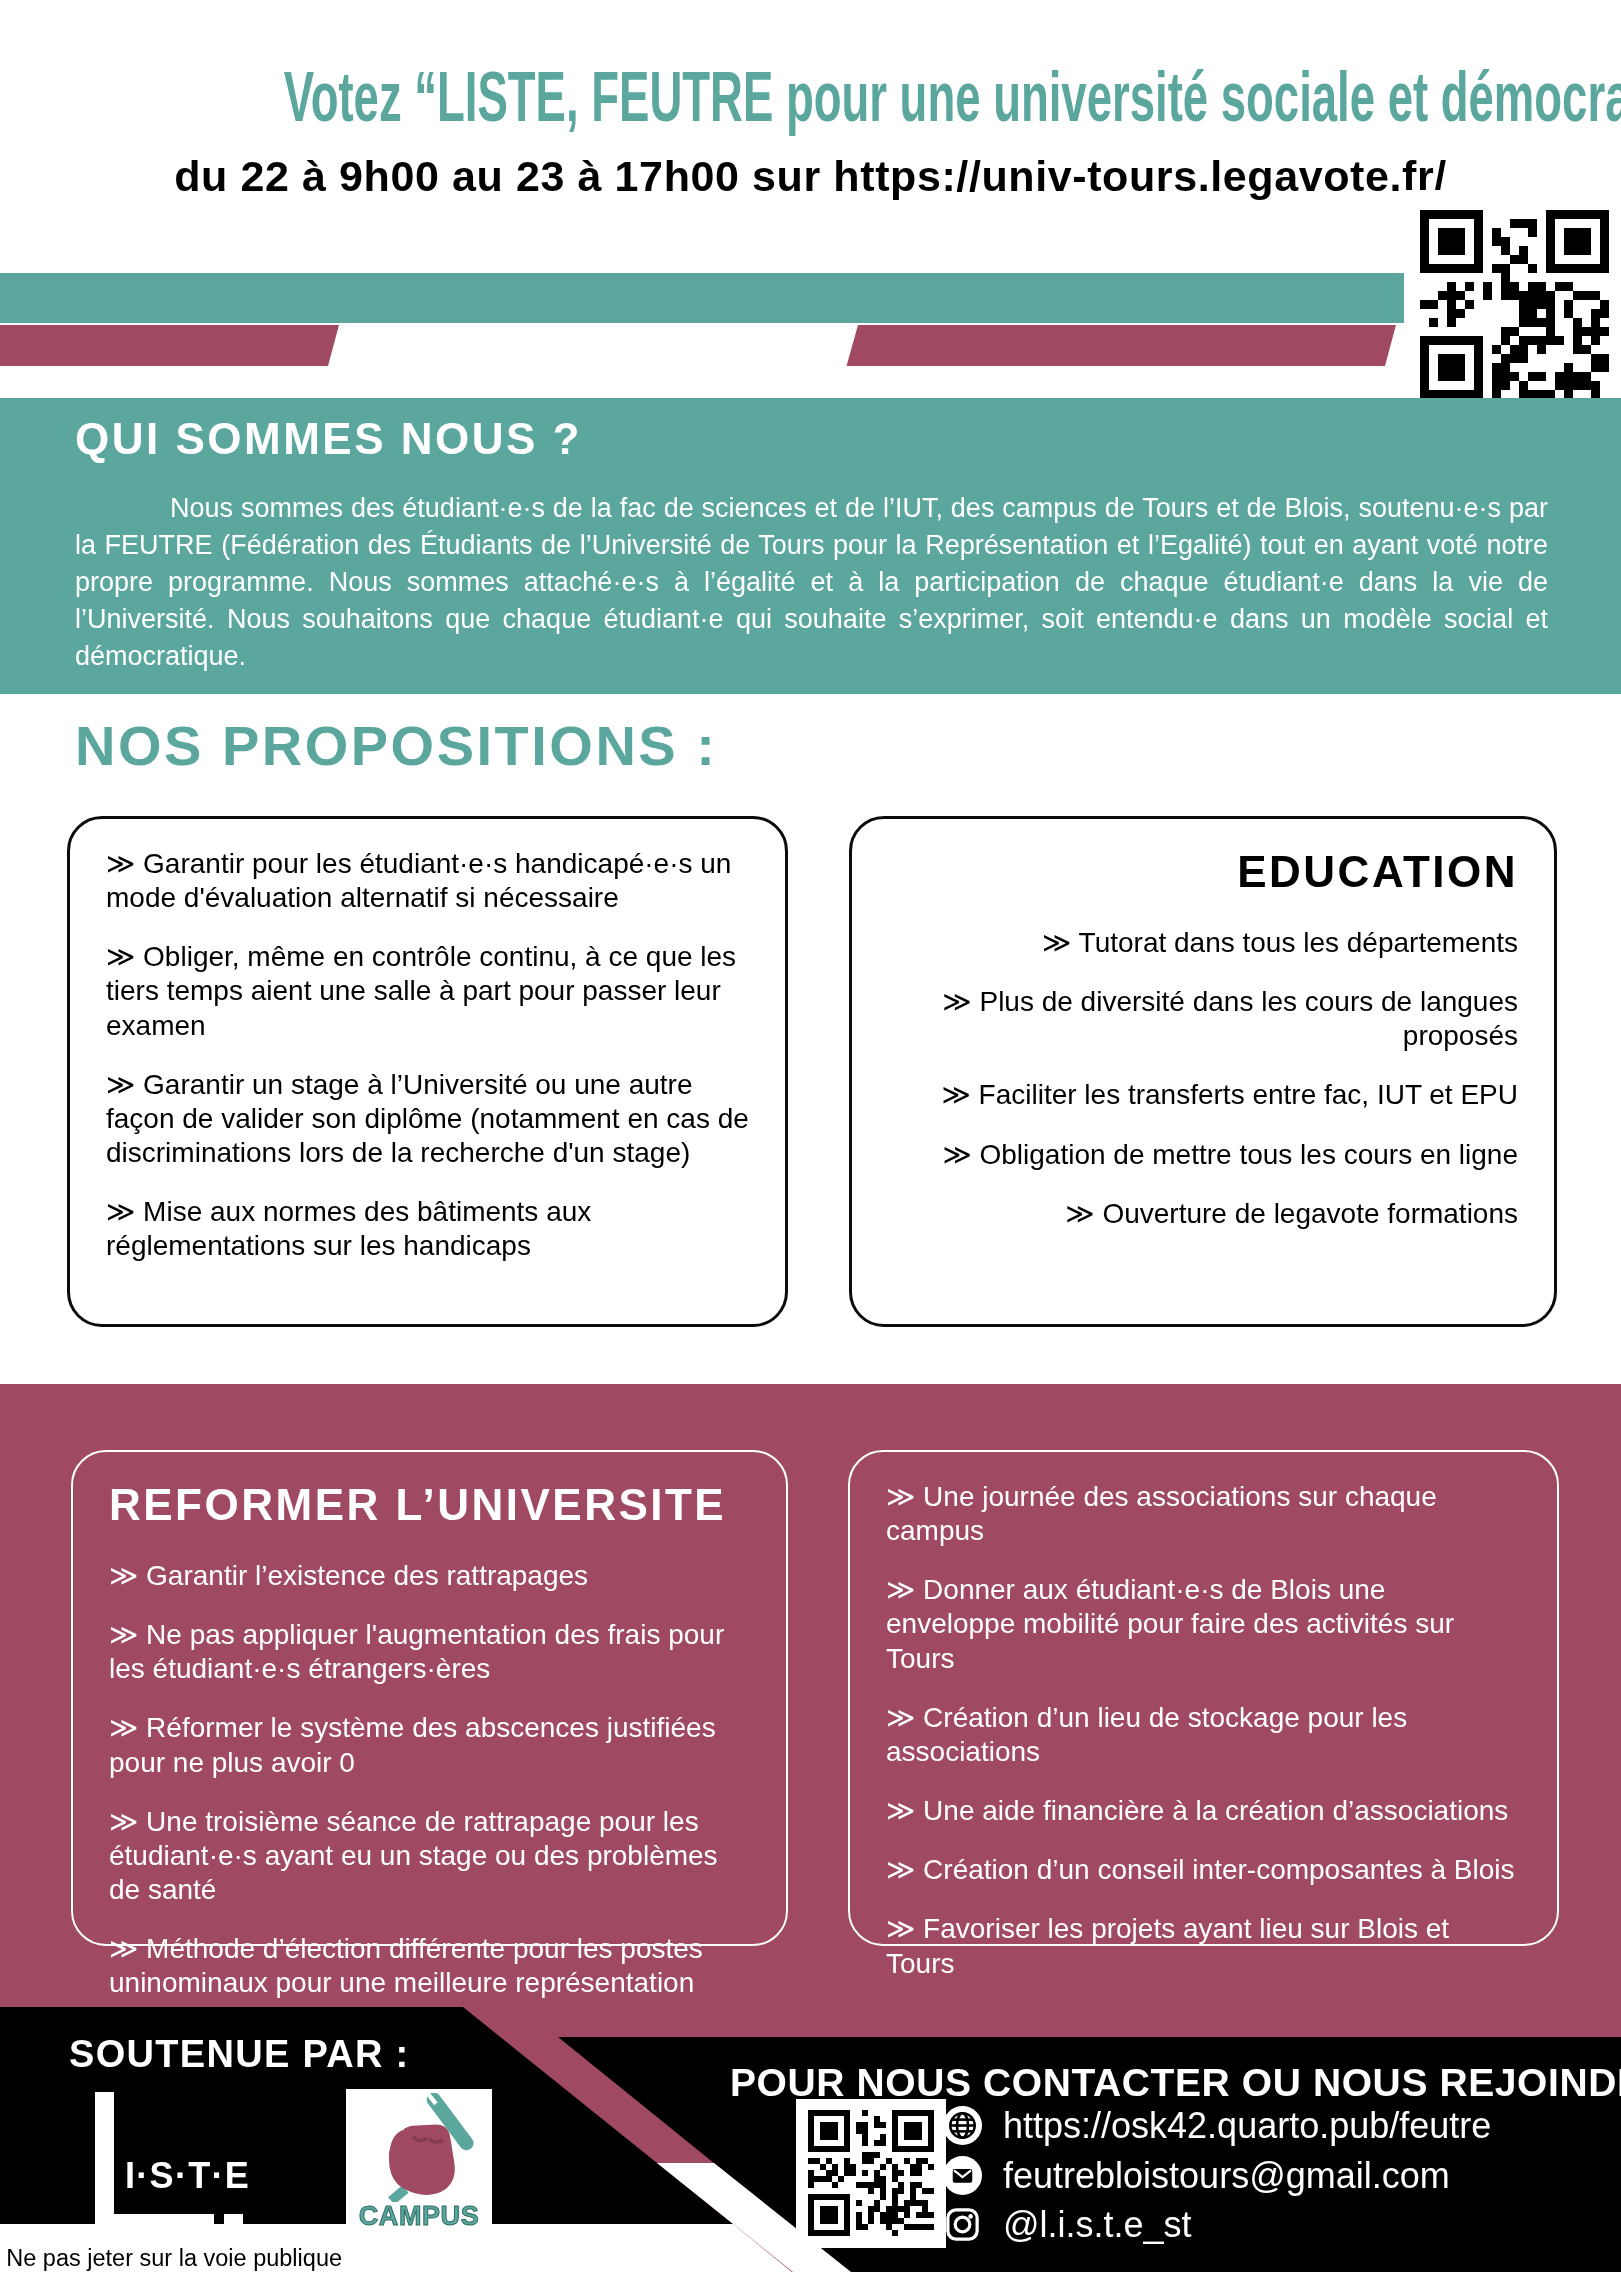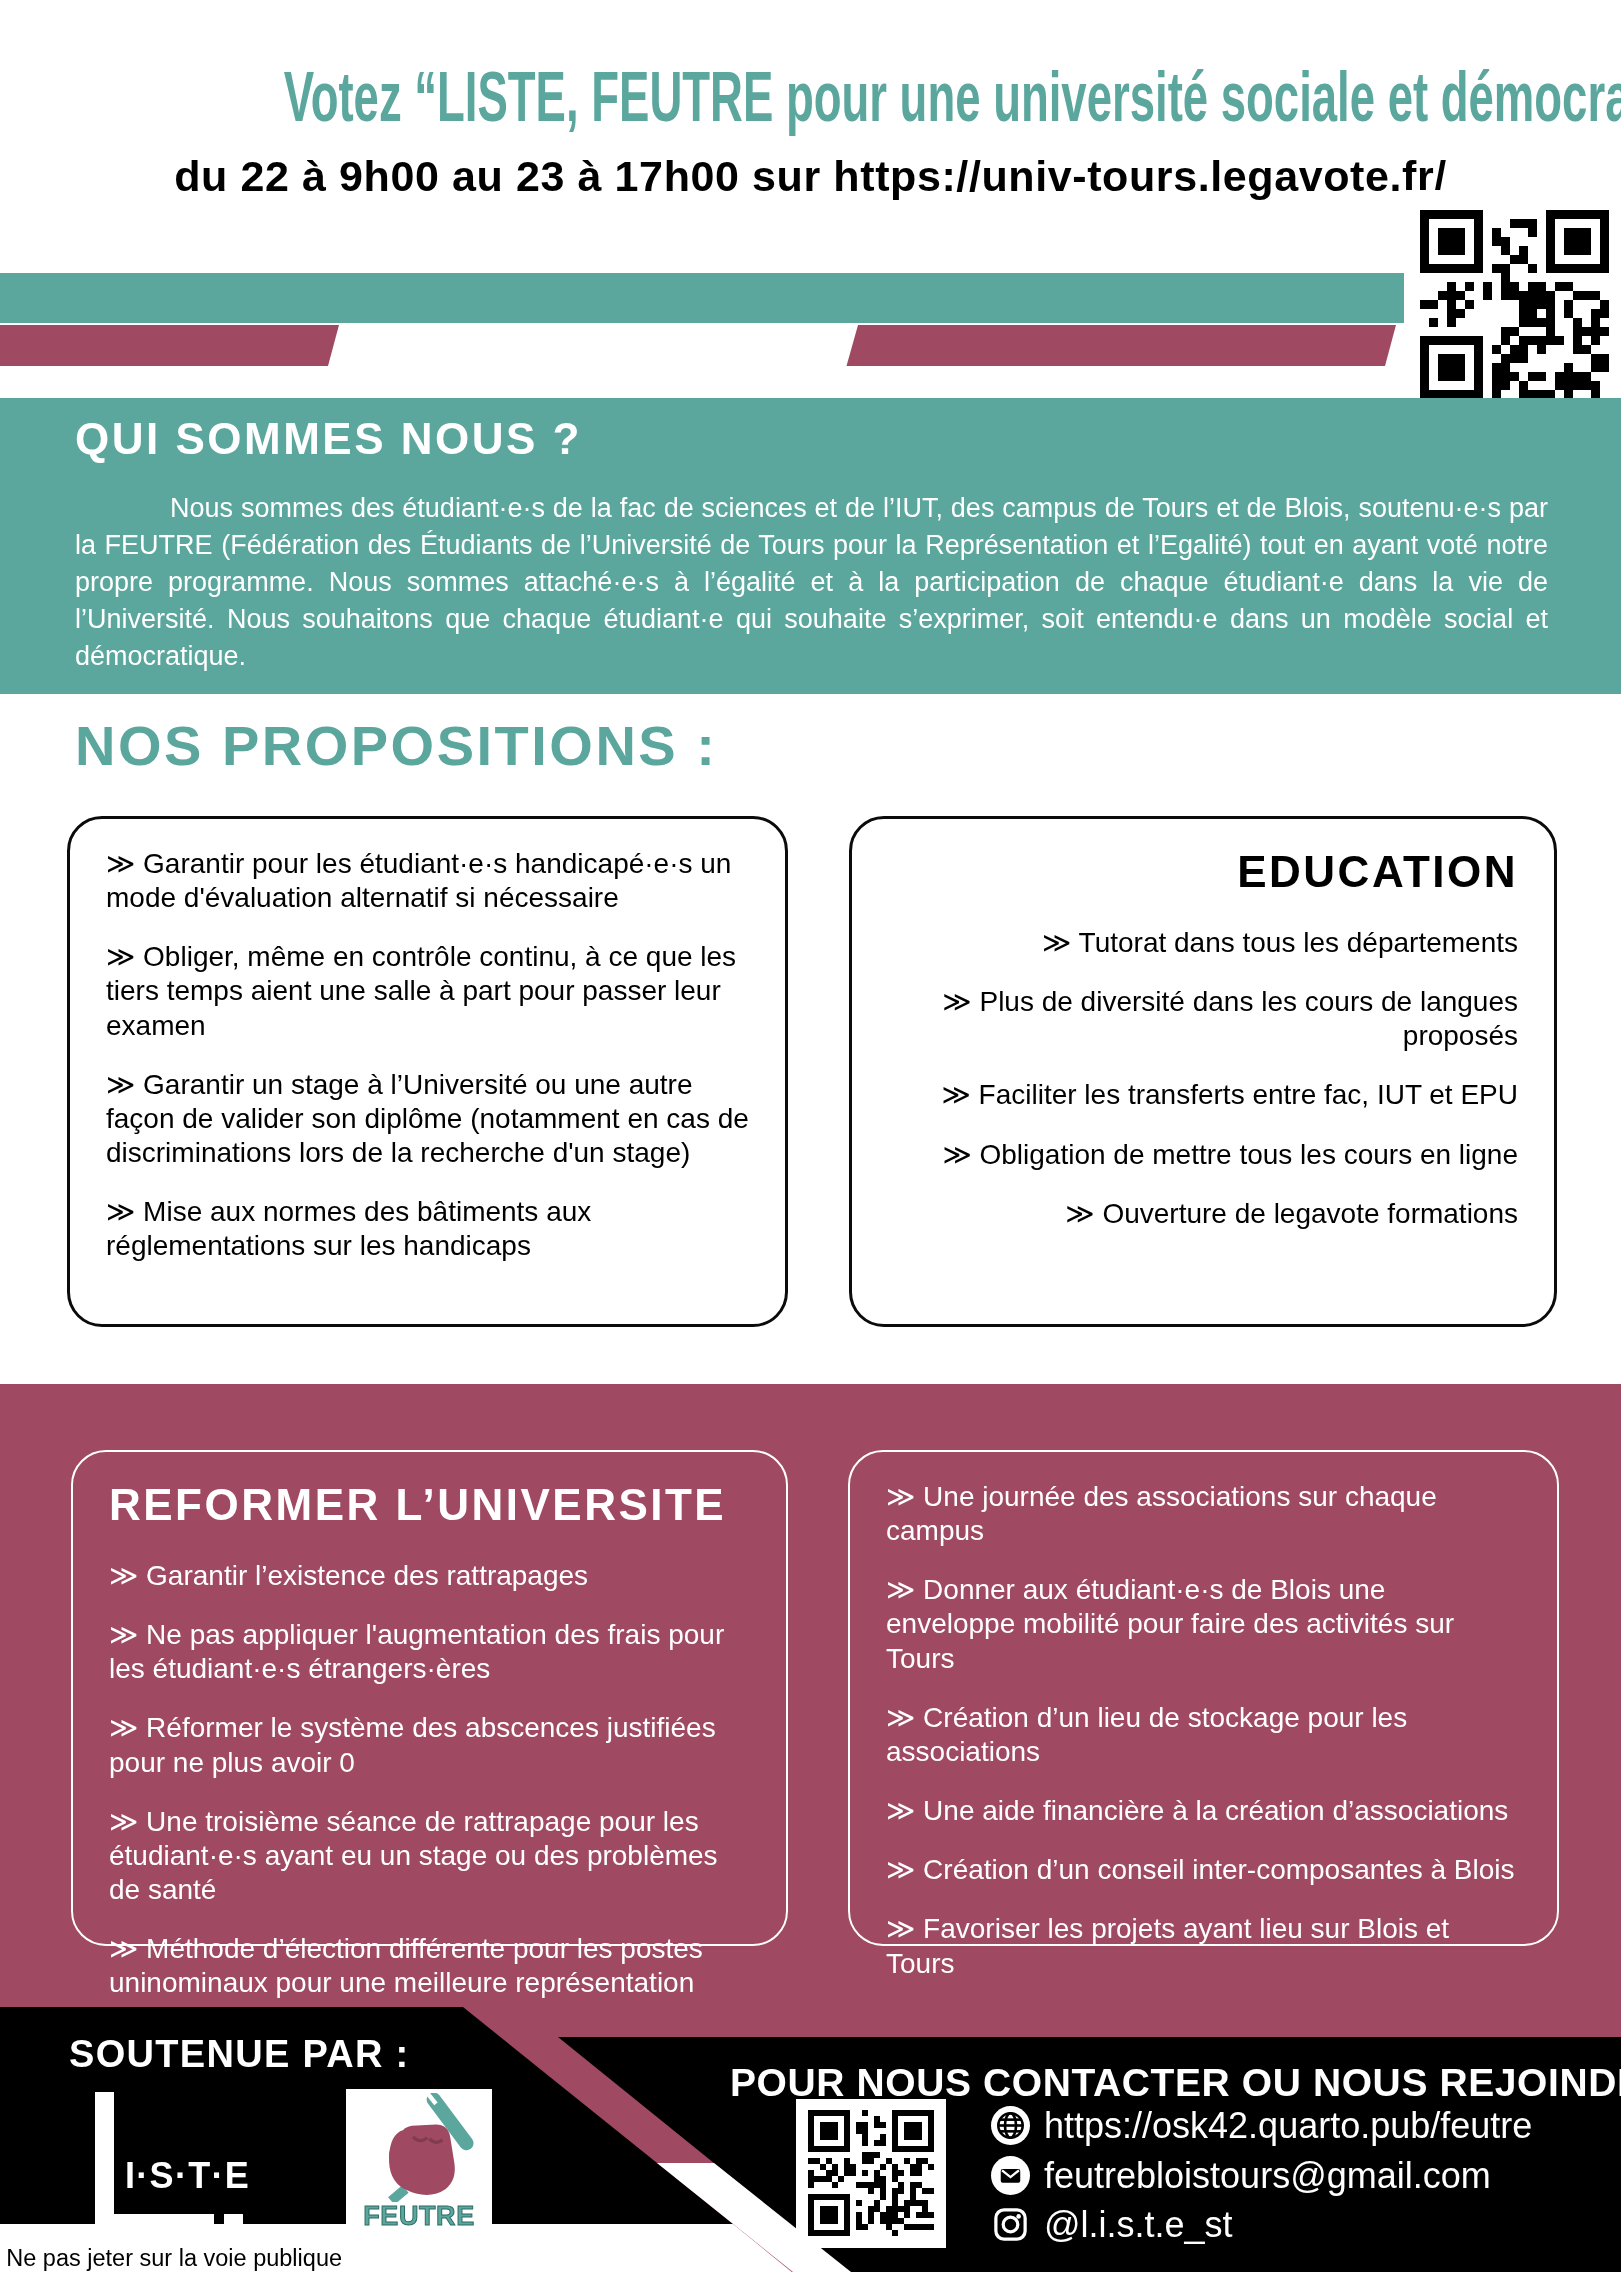--- a/index.html
+++ b/index.html
@@ -65,21 +65,21 @@
   .liste-dot{position:absolute;left:129px;bottom:0;width:19px;height:19px;background:#fff;}
   .liste-text{position:absolute;left:30px;top:63px;font-size:36px;font-weight:bold;color:#fff;letter-spacing:1.3px;}
 
   .feutre-logo{left:346px;top:2089px;width:146px;height:147px;background:#fff;}
   .feutre-text{position:absolute;left:0;bottom:3.8px;width:100%;text-align:center;font-size:27px;
                font-weight:bold;letter-spacing:0.6px;color:var(--teal);
                -webkit-text-stroke:1px #2e6b63;}
 
   .contact-heading{left:730px;top:2061px;width:876px;font-size:39px;font-weight:bold;
                    letter-spacing:0.6px;color:#fff;white-space:nowrap;}
-  .contact-row{position:absolute;left:991px;height:41px;display:flex;align-items:center;gap:14px;color:#fff;}
+  .contact-row{position:absolute;left:943px;height:41px;display:flex;align-items:center;gap:21px;color:#fff;}
   .contact-row .ic{width:39px;height:39px;flex:0 0 39px;}
   .contact-text{font-size:36px;color:#fff;white-space:nowrap;}
   .row-web{top:2105px;} .row-mail{top:2155px;} .row-insta{top:2204px;}
 
   .disclaimer{left:6.3px;top:2245px;font-size:23.5px;color:#000;}
 </style>
 </head>
 <body>
 
 <div id="page">
@@ -282,21 +282,21 @@
 
   <div class="abs feutre-logo">
     <svg viewBox="0 0 100 100" style="position:absolute;left:6.3px;top:3.8px;width:133px;height:109px;">
       <line x1="38" y1="88" x2="25" y2="99" stroke="#5BA79E" stroke-width="9"></line>
       <line x1="64" y1="6" x2="94" y2="46" stroke="#5BA79E" stroke-width="13" stroke-linecap="round"></line>
       <line x1="58" y1="0" x2="66" y2="10" stroke="#fff" stroke-width="4"></line>
       <path d="M36,34 q-12,4 -13,24 q-1,22 14,30 q22,11 38,0 q10,-8 8,-23 l-4,-25 q-2,-11 -13,-11 l-22,1 q-6,1 -8,4z" fill="#9F4A62"></path>
       <path d="M34,48 q-10,-2 -11,8 q-1,9 8,10" fill="#9F4A62"></path>
       <path d="M45,40 q6,7 13,1 M60,42 q6,6 12,1" stroke="#823c52" stroke-width="3" fill="none"></path>
     </svg>
-    <div class="feutre-text">FEUTRE</div>
+    <div class="feutre-text">CAMPUS</div>
   </div>
 
   <div class="abs contact-heading">POUR NOUS CONTACTER OU NOUS REJOINDRE :</div>
 
   <div class="abs qr-box-footer">
     <svg class="qr" id="qr2" viewBox="0 0 21 21">
         <rect x="0" y="0" width="21" height="21" fill="#fff"></rect>
         <rect x="9" y="0" width="1" height="1" fill="#000"></rect>
         <rect x="11" y="1" width="1" height="1" fill="#000"></rect>
         <rect x="8" y="2" width="1" height="1" fill="#000"></rect>

